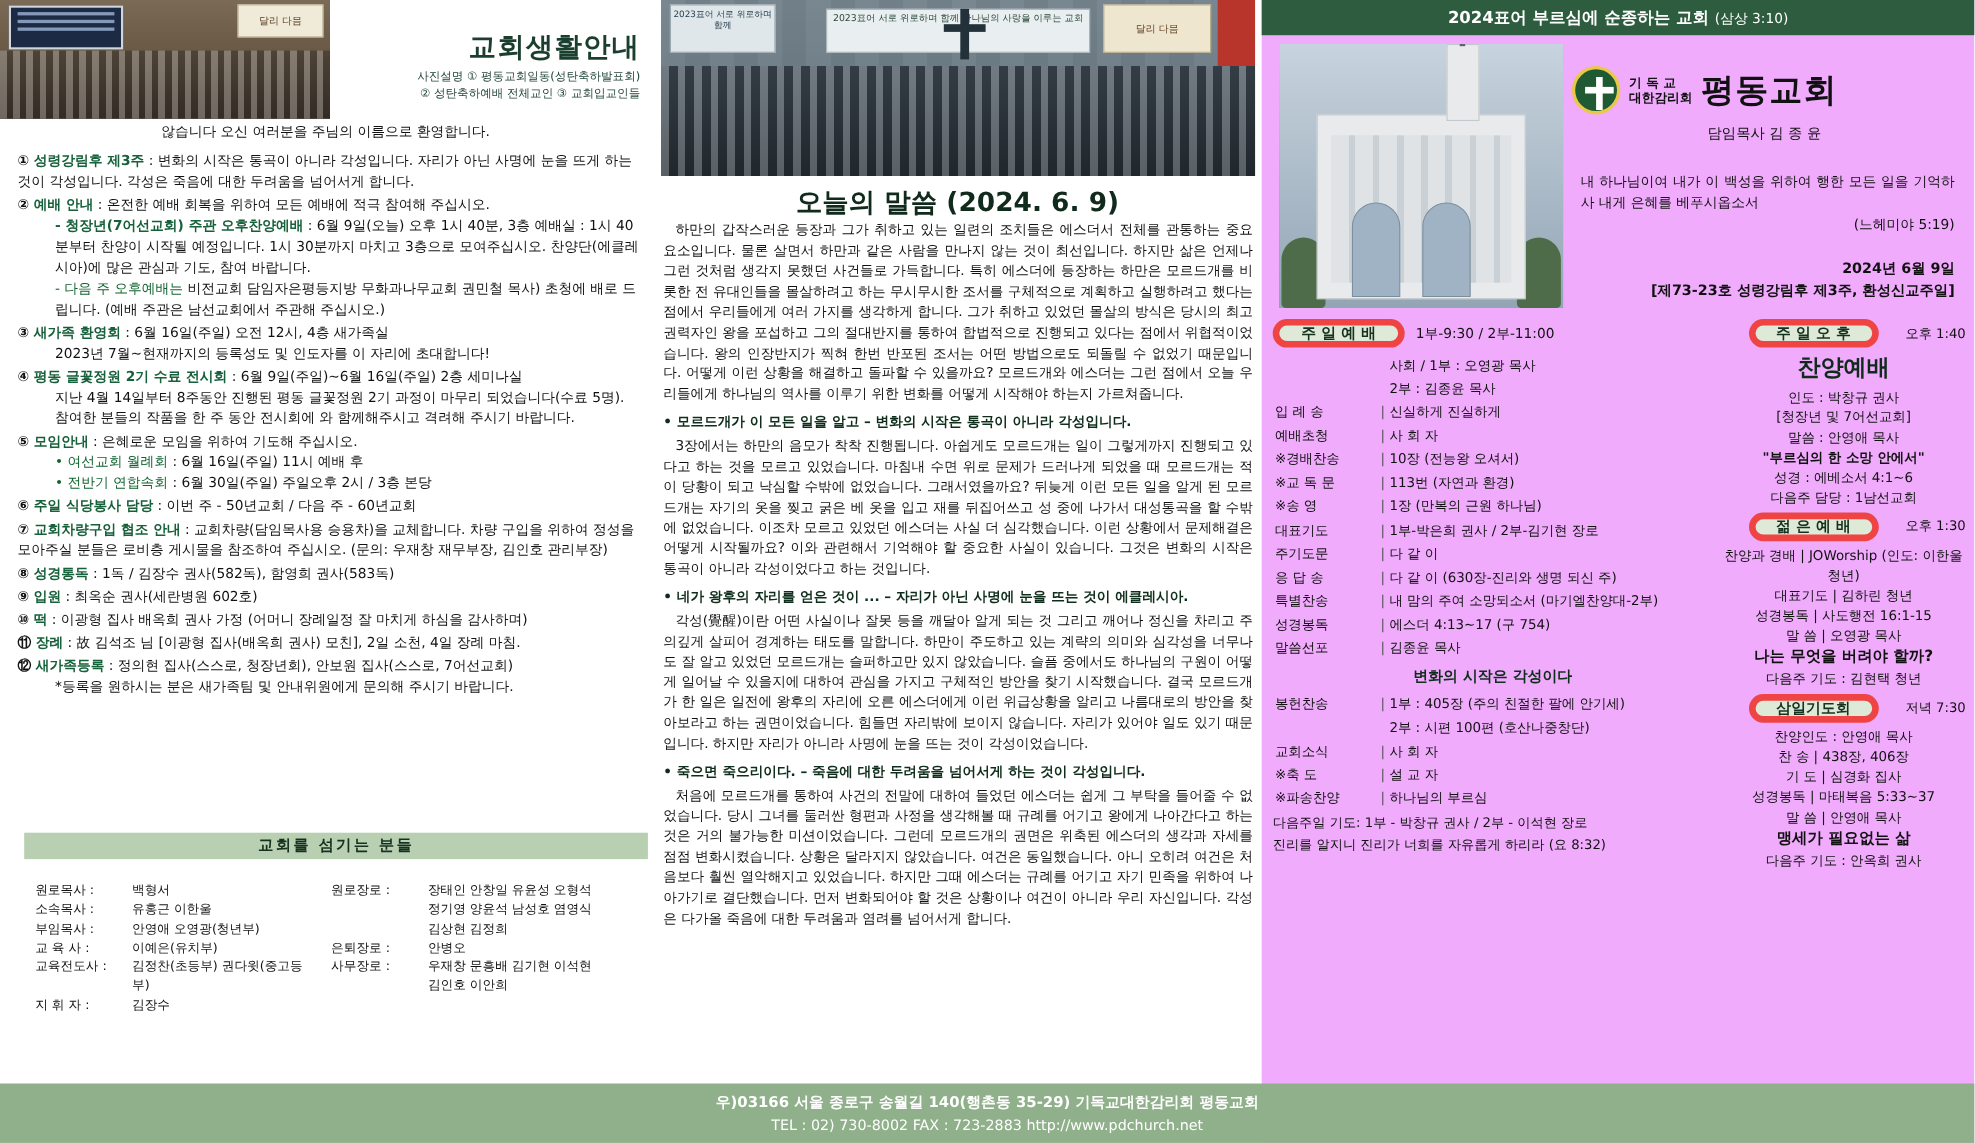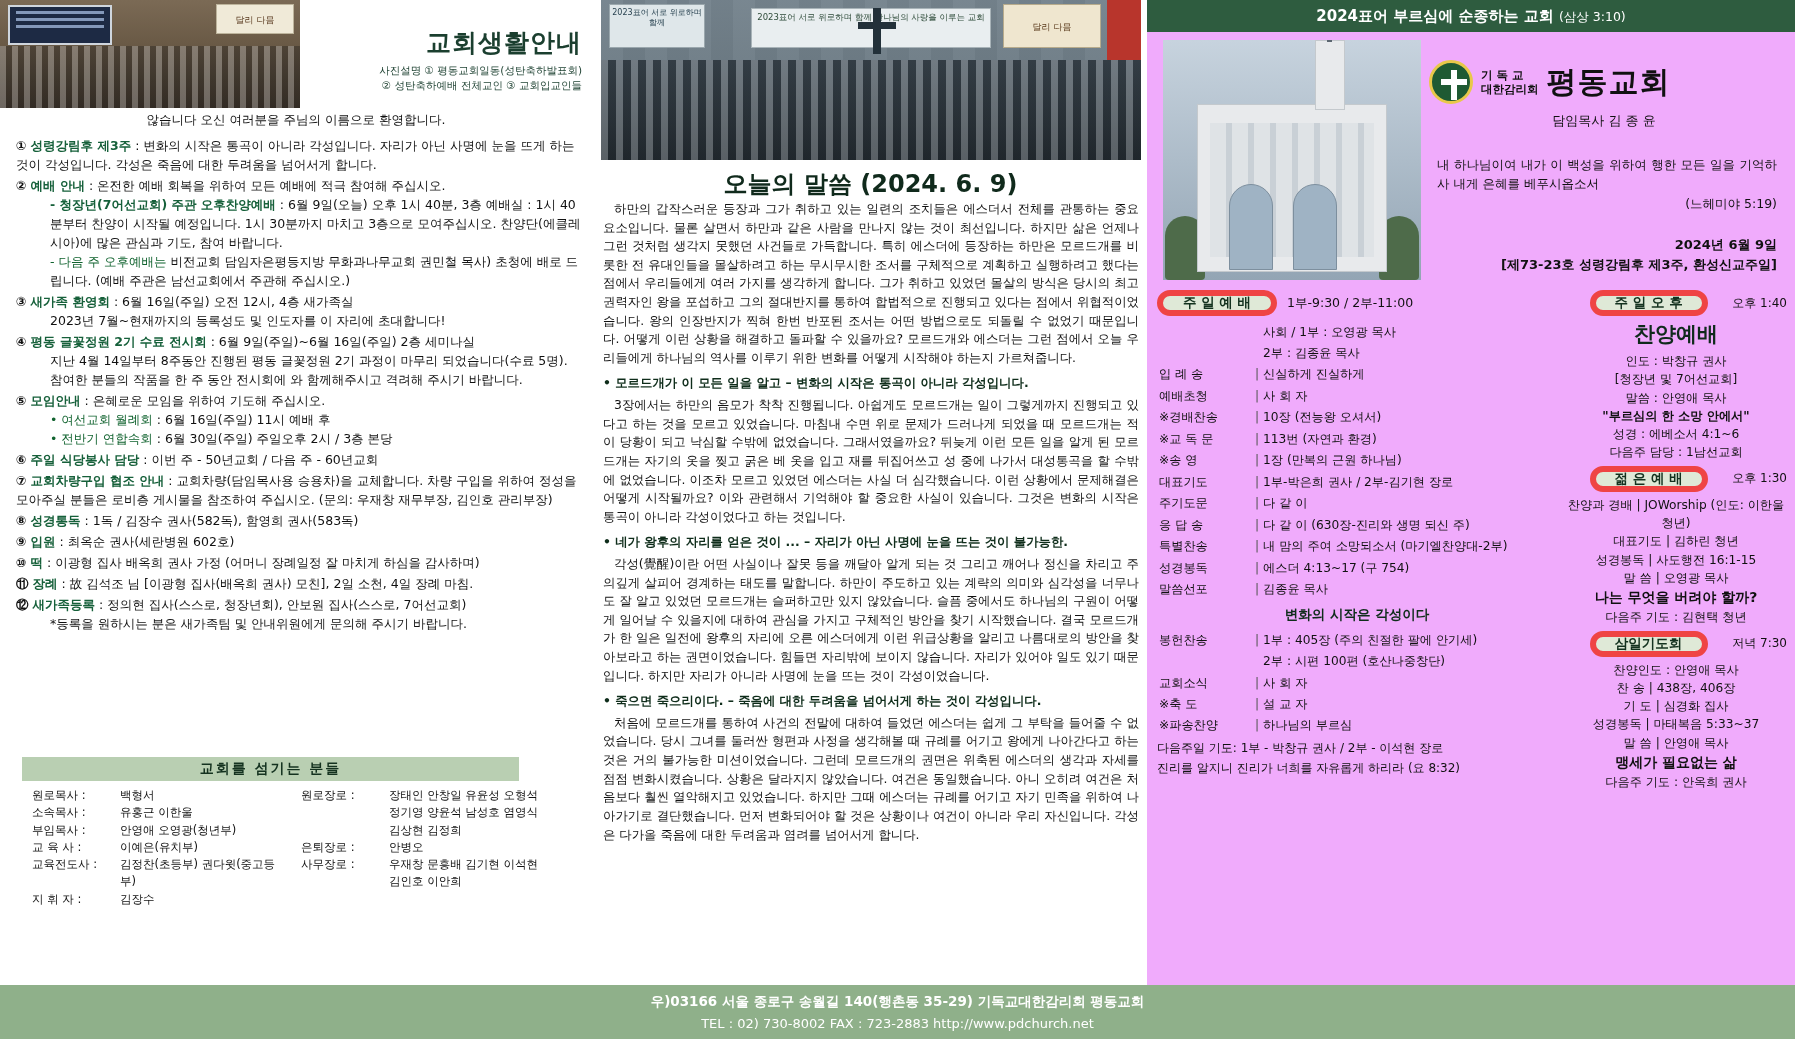--- a/index.html
+++ b/index.html
@@ -53,28 +53,28 @@
 
   .items { position:absolute; left:16px; top:136px; width:566px; font-size:12.5px; color:#111; line-height:1.52; }
   .items .it { margin-bottom:2px; }
   .items .sub { margin-left:34px; }
   .items .sub2 { margin-left:34px; }
   .b { font-weight:bold; }
   .g { color:#16603a; font-weight:bold; }
   .grn { color:#11632f; }
 
   .serve-bar {
-    position:absolute; left:22px; top:757px; width:497px; height:24px;
+    position:absolute; left:22px; top:757px; width:567px; height:24px;
     background:#b9cfb2; color:#14321f; font-weight:bold; font-size:14px;
     display:flex; align-items:center; justify-content:center; letter-spacing:2px;
   }
   .serve-box { position:absolute; left:22px; top:781px; width:548px; height:85px;
     border:0; font-size:11.5px; color:#111; }
   .serve-grid { display:flex; gap:10px; padding:6px 10px 0 10px; }
-  .serve-grid .c { width:50%; }
+  .serve-grid .c { width:50%;margin-top:14px; }
   .serve-grid .r { display:flex; line-height:1.5; }
   .serve-grid .r .k { width:88px; flex:none; }
   .serve-grid .r .v { flex:1; }
 
   .foot-bar {
     position:absolute; left:0; bottom:0; width:1795px; height:54px;
     background:#8fb08a; color:#ffffff; text-align:center;
   }
   .foot-bar .l1 { font-size:13.5px; padding-top:8px; font-weight:bold; }
   .foot-bar .l2 { font-size:13px; padding-top:5px; }
@@ -331,21 +331,21 @@
       <div class="bnr-r2"></div>
       <div class="people"></div>
     </div>
 
     <div class="mid-title">오늘의 말씀 (2024. 6. 9)</div>
 
     <div class="mid-body">
       <p>하만의 갑작스러운 등장과 그가 취하고 있는 일련의 조치들은 에스더서 전체를 관통하는 중요 요소입니다. 물론 살면서 하만과 같은 사람을 만나지 않는 것이 최선입니다. 하지만 삶은 언제나 그런 것처럼 생각지 못했던 사건들로 가득합니다. 특히 에스더에 등장하는 하만은 모르드개를 비롯한 전 유대인들을 몰살하려고 하는 무시무시한 조서를 구체적으로 계획하고 실행하려고 했다는 점에서 우리들에게 여러 가지를 생각하게 합니다. 그가 취하고 있었던 몰살의 방식은 당시의 최고 권력자인 왕을 포섭하고 그의 절대반지를 통하여 합법적으로 진행되고 있다는 점에서 위협적이었습니다. 왕의 인장반지가 찍혀 한번 반포된 조서는 어떤 방법으로도 되돌릴 수 없었기 때문입니다. 어떻게 이런 상황을 해결하고 돌파할 수 있을까요? 모르드개와 에스더는 그런 점에서 오늘 우리들에게 하나님의 역사를 이루기 위한 변화를 어떻게 시작해야 하는지 가르쳐줍니다.</p>
       <p class="lead">• 모르드개가 이 모든 일을 알고 – 변화의 시작은 통곡이 아니라 각성입니다.</p>
       <p>3장에서는 하만의 음모가 착착 진행됩니다. 아쉽게도 모르드개는 일이 그렇게까지 진행되고 있다고 하는 것을 모르고 있었습니다. 마침내 수면 위로 문제가 드러나게 되었을 때 모르드개는 적이 당황이 되고 낙심할 수밖에 없었습니다. 그래서였을까요? 뒤늦게 이런 모든 일을 알게 된 모르드개는 자기의 옷을 찢고 굵은 베 옷을 입고 재를 뒤집어쓰고 성 중에 나가서 대성통곡을 할 수밖에 없었습니다. 이조차 모르고 있었던 에스더는 사실 더 심각했습니다. 이런 상황에서 문제해결은 어떻게 시작될까요? 이와 관련해서 기억해야 할 중요한 사실이 있습니다. 그것은 변화의 시작은 통곡이 아니라 각성이었다고 하는 것입니다.</p>
-      <p class="lead">• 네가 왕후의 자리를 얻은 것이 ... – 자리가 아닌 사명에 눈을 뜨는 것이 불가능한.</p>
+      <p class="lead">• 네가 왕후의 자리를 얻은 것이 ... – 자리가 아닌 사명에 눈을 뜨는 것이 에클레시아.</p>
       <p>각성(覺醒)이란 어떤 사실이나 잘못 등을 깨달아 알게 되는 것 그리고 깨어나 정신을 차리고 주의깊게 살피어 경계하는 태도를 말합니다. 하만이 주도하고 있는 계략의 의미와 심각성을 너무나도 잘 알고 있었던 모르드개는 슬퍼하고만 있지 않았습니다. 슬픔 중에서도 하나님의 구원이 어떻게 일어날 수 있을지에 대하여 관심을 가지고 구체적인 방안을 찾기 시작했습니다. 결국 모르드개가 한 일은 일전에 왕후의 자리에 오른 에스더에게 이런 위급상황을 알리고 나름대로의 방안을 찾아보라고 하는 권면이었습니다. 힘들면 자리밖에 보이지 않습니다. 자리가 있어야 일도 있기 때문입니다. 하지만 자리가 아니라 사명에 눈을 뜨는 것이 각성이었습니다.</p>
       <p class="lead">• 죽으면 죽으리이다. – 죽음에 대한 두려움을 넘어서게 하는 것이 각성입니다.</p>
       <p>처음에 모르드개를 통하여 사건의 전말에 대하여 들었던 에스더는 쉽게 그 부탁을 들어줄 수 없었습니다. 당시 그녀를 둘러싼 형편과 사정을 생각해볼 때 규례를 어기고 왕에게 나아간다고 하는 것은 거의 불가능한 미션이었습니다. 그런데 모르드개의 권면은 위축된 에스더의 생각과 자세를 점점 변화시켰습니다. 상황은 달라지지 않았습니다. 여건은 동일했습니다. 아니 오히려 여건은 처음보다 훨씬 열악해지고 있었습니다. 하지만 그때 에스더는 규례를 어기고 자기 민족을 위하여 나아가기로 결단했습니다. 먼저 변화되어야 할 것은 상황이나 여건이 아니라 우리 자신입니다. 각성은 다가올 죽음에 대한 두려움과 염려를 넘어서게 합니다.</p>
     </div>
   </div>
 
   <div class="col-right">
 
     <div class="rtop">
       <span>2024표어 부르심에 순종하는 교회</span>

